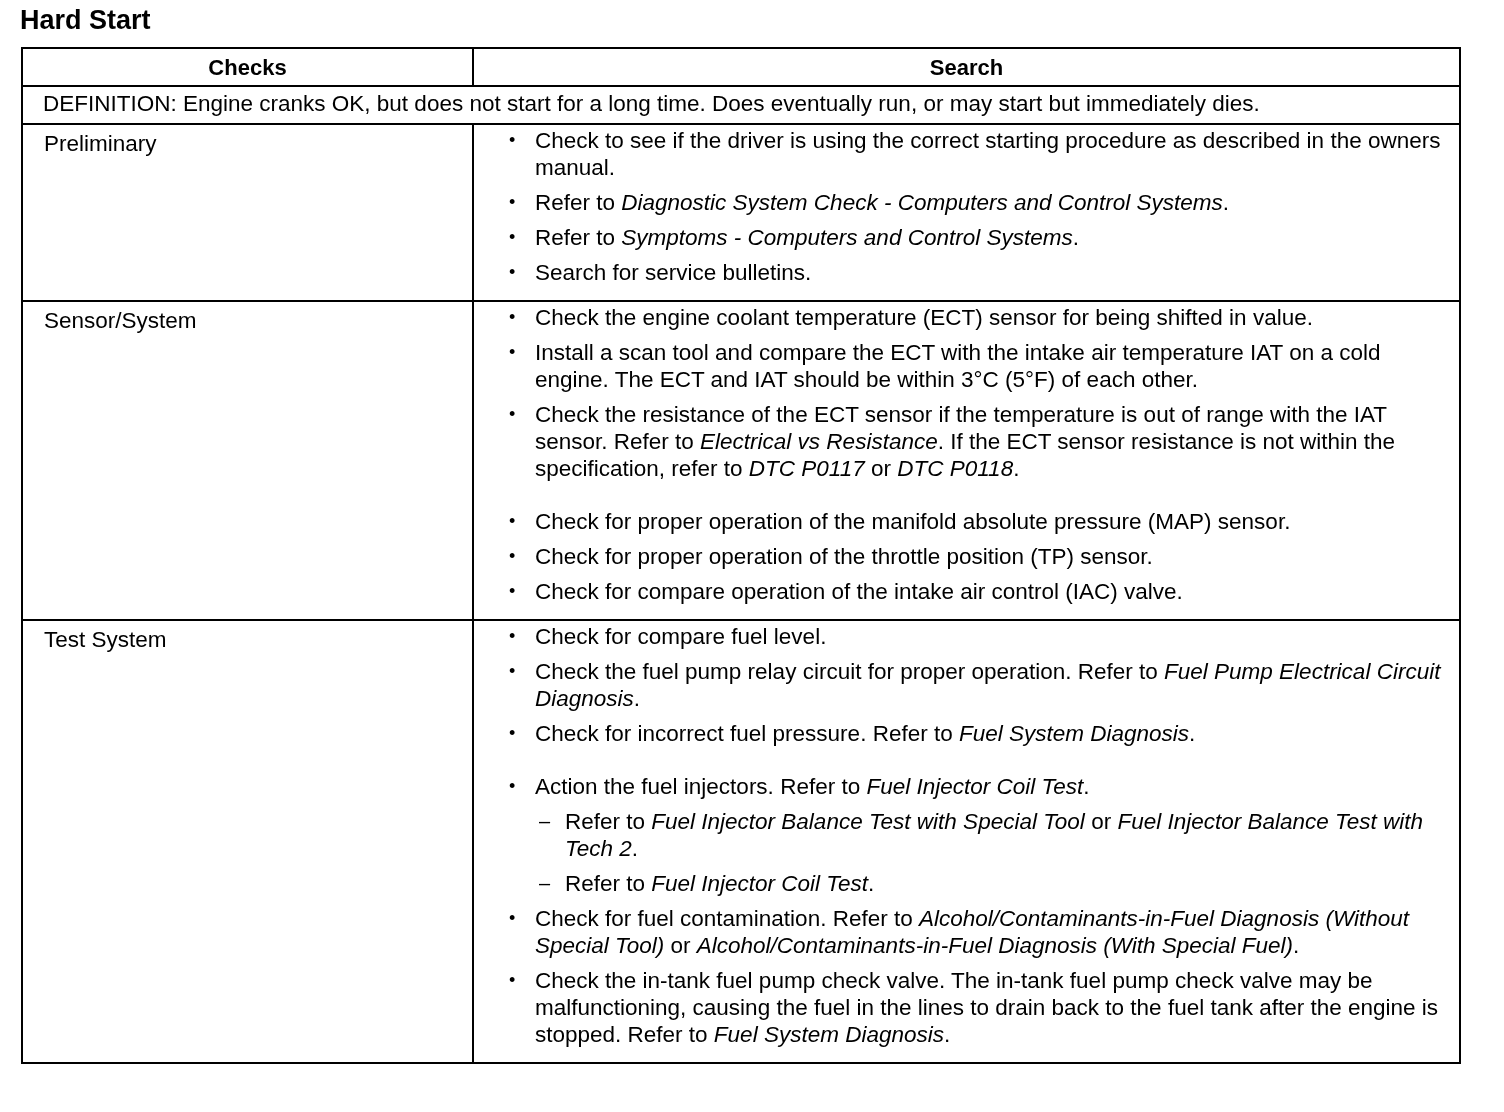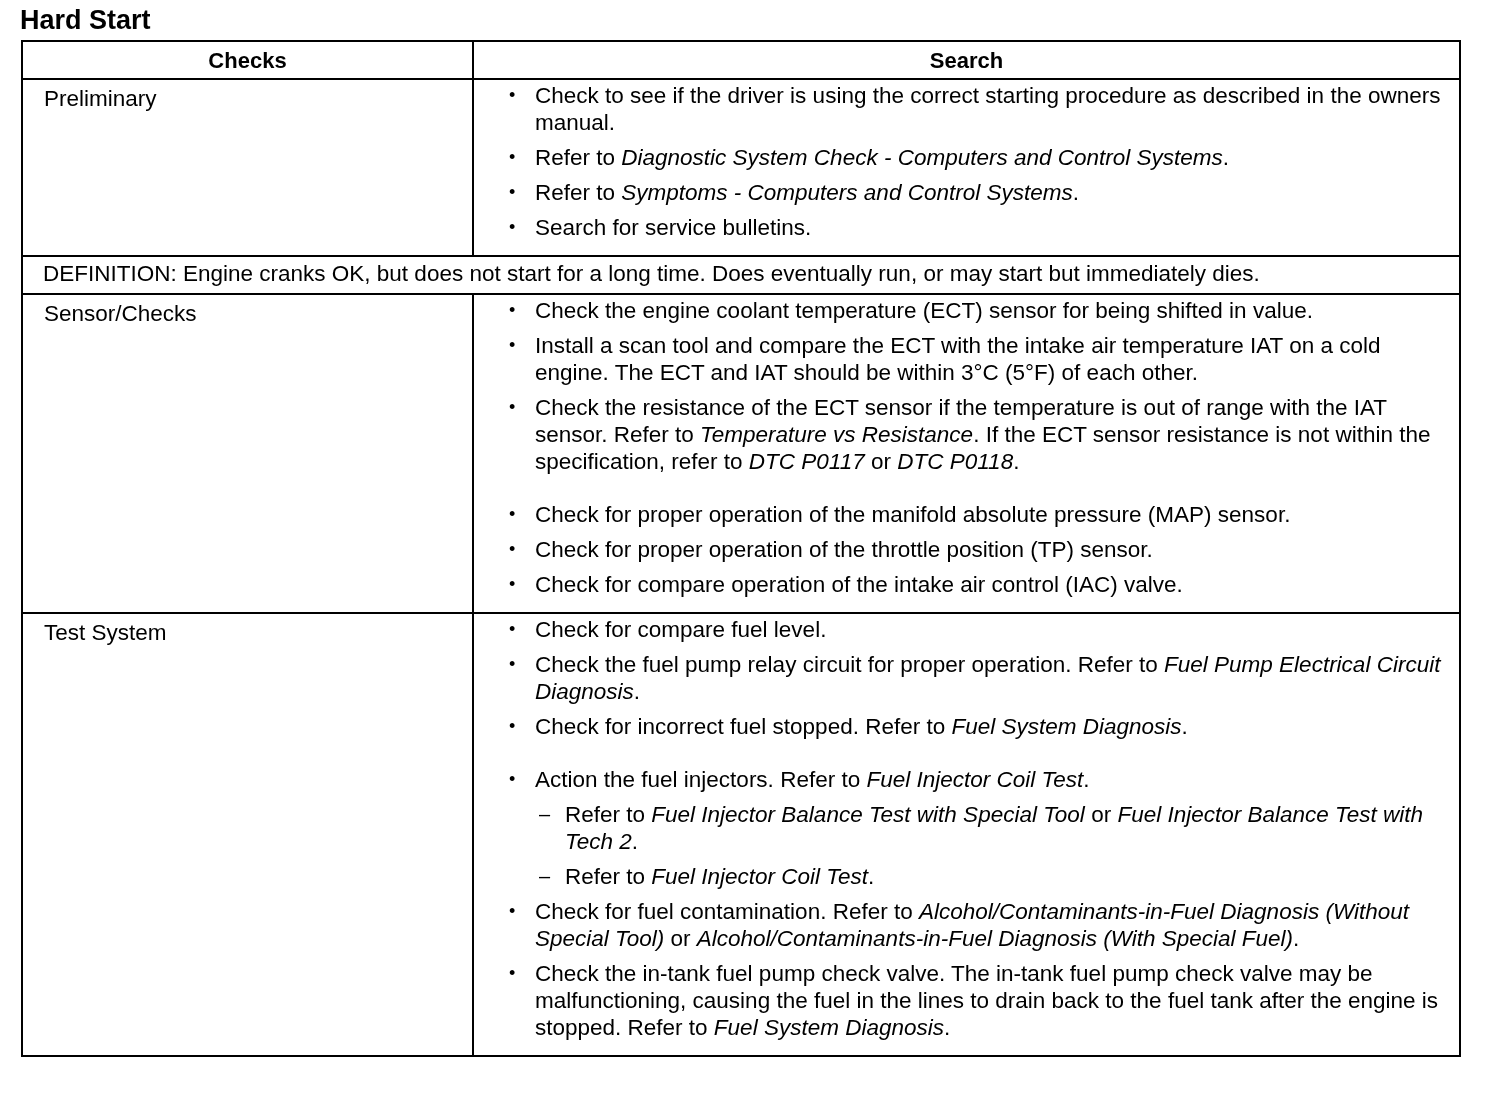--- a/index.html
+++ b/index.html
@@ -5,21 +5,21 @@
   html, body { margin: 0; padding: 0; background: #ffffff; }
   body {
     width: 1504px; height: 1112px; position: relative; overflow: hidden;
     font-family: "Liberation Sans", sans-serif; color: #000;
   }
   .title {
     position: absolute; top: 4px; left: 4px; width: 1494px; text-align: left;
     font-weight: bold; font-size: 27px; line-height: 32px; margin-left: 16px;
   }
   table.doc {
-    position: absolute; left: 21px; top: 40px; width: 1440px;
+    position: absolute; left: 21px; top: 47px; width: 1440px;
     border-collapse: collapse; table-layout: fixed;
     font-size: 22.5px; line-height: 27px;
   }
   table.doc td, table.doc th {
     border: 2.5px solid #000; vertical-align: top; padding: 0;
   }
   th { font-weight: bold; font-size: 22px; height: 36px; vertical-align: middle !important; text-align: center; }
   col.c1 { width: 451px; }
   .def { padding: 3px 0 3px 20px !important; height: 30px; }
   .check { padding: 5px 0 0 21px !important; }
@@ -42,53 +42,53 @@
       <col>
     </colgroup>
   <thead>
     <tr>
       <th>Checks</th>
       <th>Search</th>
     </tr>
   </thead>
   <tbody id="body">
     <tr>
+      <td colspan="2" class="def">DEFINITION: Engine cranks OK, but does not start for a long time. Does eventually run, or may start but immediately dies.</td>
+    </tr>
+  <tr>
         <td class="check">Preliminary</td>
         <td>
           <ul class="acts">
             <li><span class="bullet">•</span><span>Check to see if the driver is using the correct starting procedure as described in the owners manual.</span></li>
             <li><span class="bullet">•</span><span>Refer to </span><i>Diagnostic System Check - Computers and Control Systems</i><span>.</span></li>
             <li><span class="bullet">•</span><span>Refer to </span><i>Symptoms - Computers and Control Systems</i><span>.</span></li>
             <li><span class="bullet">•</span><span>Search for service bulletins.</span></li>
           </ul>
         </td>
       </tr>
-  <tr>
-      <td colspan="2" class="def">DEFINITION: Engine cranks OK, but does not start for a long time. Does eventually run, or may start but immediately dies.</td>
-    </tr>
       <tr>
-        <td class="check">Sensor/Checks</td>
+        <td class="check">Sensor/System</td>
         <td>
           <ul class="acts">
             <li><span class="bullet">•</span><span>Check the engine coolant temperature (ECT) sensor for being shifted in value.</span></li>
             <li><span class="bullet">•</span><span>Install a scan tool and compare the ECT with the intake air temperature IAT on a cold engine. The ECT and IAT should be within 3°C (5°F) of each other.</span></li>
-            <li><span class="bullet">•</span><span>Check the resistance of the ECT sensor if the temperature is out of range with the IAT sensor. Refer to </span><i>Temperature vs Resistance</i><span>. If the ECT sensor resistance is not within the specification, refer to </span><i>DTC P0117</i><span> or </span><i>DTC P0118</i><span>.</span></li>
+            <li><span class="bullet">•</span><span>Check the resistance of the ECT sensor if the temperature is out of range with the IAT sensor. Refer to </span><i>Electrical vs Resistance</i><span>. If the ECT sensor resistance is not within the specification, refer to </span><i>DTC P0117</i><span> or </span><i>DTC P0118</i><span>.</span></li>
             <li class="gap"><span class="bullet">•</span><span>Check for proper operation of the manifold absolute pressure (MAP) sensor.</span></li>
             <li><span class="bullet">•</span><span>Check for proper operation of the throttle position (TP) sensor.</span></li>
             <li><span class="bullet">•</span><span>Check for compare operation of the intake air control (IAC) valve.</span></li>
           </ul>
         </td>
       </tr>
       <tr>
         <td class="check">Test System</td>
         <td>
           <ul class="acts">
             <li><span class="bullet">•</span><span>Check for compare fuel level.</span></li>
             <li><span class="bullet">•</span><span>Check the fuel pump relay circuit for proper operation. Refer to </span><i>Fuel Pump Electrical Circuit Diagnosis</i><span>.</span></li>
-            <li><span class="bullet">•</span><span>Check for incorrect fuel stopped. Refer to </span><i>Fuel System Diagnosis</i><span>.</span></li>
+            <li><span class="bullet">•</span><span>Check for incorrect fuel pressure. Refer to </span><i>Fuel System Diagnosis</i><span>.</span></li>
             <li class="gap"><span class="bullet">•</span><span>Action the fuel injectors. Refer to </span><i>Fuel Injector Coil Test</i><span>.</span></li>
             <li class="sub"><span class="bullet">–</span><span>Refer to </span><i>Fuel Injector Balance Test with Special Tool</i><span> or </span><i>Fuel Injector Balance Test with Tech 2</i><span>.</span></li>
             <li class="sub"><span class="bullet">–</span><span>Refer to </span><i>Fuel Injector Coil Test</i><span>.</span></li>
             <li><span class="bullet">•</span><span>Check for fuel contamination. Refer to </span><i>Alcohol/Contaminants-in-Fuel Diagnosis (Without Special Tool)</i><span> or </span><i>Alcohol/Contaminants-in-Fuel Diagnosis (With Special Fuel)</i><span>.</span></li>
             <li><span class="bullet">•</span><span>Check the in-tank fuel pump check valve. The in-tank fuel pump check valve may be malfunctioning, causing the fuel in the lines to drain back to the fuel tank after the engine is stopped. Refer to </span><i>Fuel System Diagnosis</i><span>.</span></li>
           </ul>
         </td>
       </tr>
     </tbody>
 </table>

